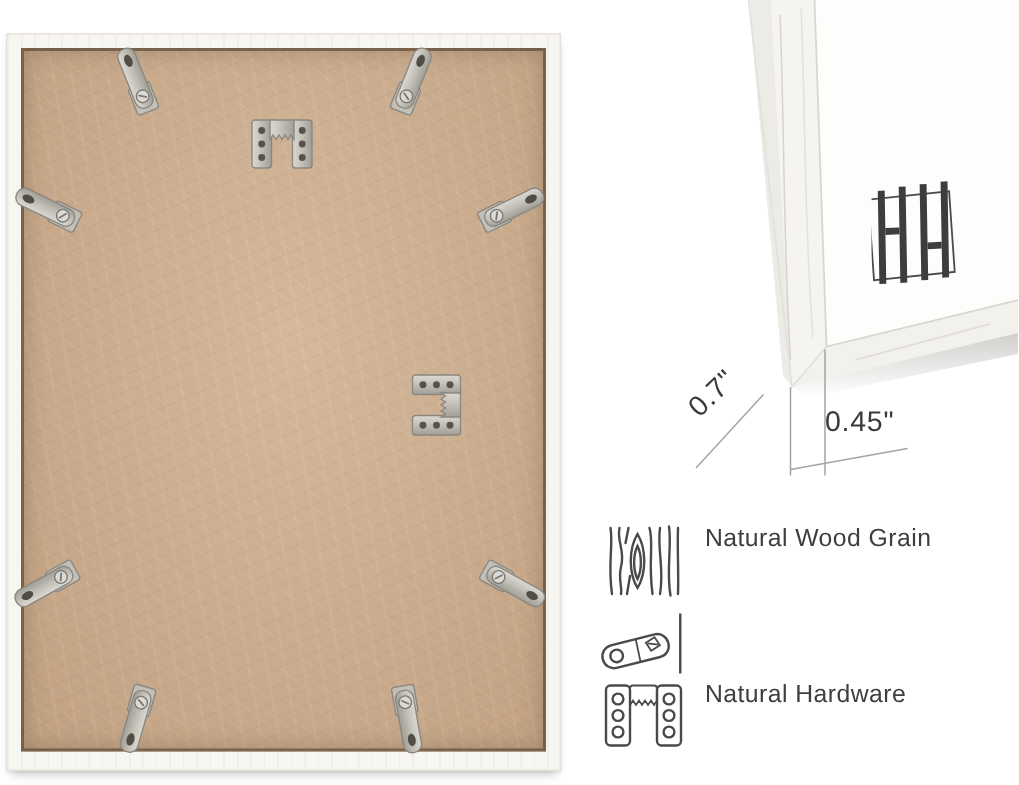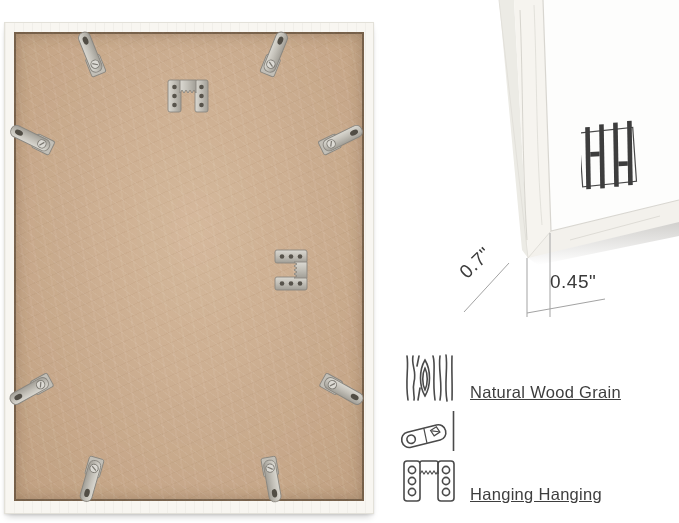--- a/index.html
+++ b/index.html
@@ -30,21 +30,21 @@
   .hardware-overlay{position:absolute;left:0;top:0;pointer-events:none;}
   
   .corner-detail-svg{position:absolute;left:450px;top:0;pointer-events:none;}
   .dim-label{
     position:absolute;font-size:19px;letter-spacing:.5px;color:#3a3a3a;white-space:nowrap;
   }
   .dim-depth{left:458px;top:252px;transform:rotate(-44deg);transform-origin:center;}
   .dim-face{left:550px;top:271px;}
   .logo-svg{position:absolute;left:581px;top:118px;pointer-events:none;}
   
-  .feature-row{position:absolute;left:399px;display:flex;align-items:flex-end;text-decoration:underline;}
+  .feature-row{position:absolute;left:399px;display:flex;align-items:flex-start;}
   .feature-row .icon-box{width:60px;display:flex;justify-content:center;align-items:center;}
   .feature-row .feature-label{margin-left:11px;font-size:16.5px;letter-spacing:.3px;color:#3e3e3e;}
   .row-1{top:350px;height:52px;}
   .row-2{top:406px;height:48px;}
   .row-3{top:454px;height:50px;}
 </style>
 </head>
 <body>
 
 <div class="canvas">
@@ -185,16 +185,16 @@
         <path d="M19,5 Q19,3 21,3 H35 Q37,3 37,5 V16" stroke-width="1.4"></path>
         <path d="M19,16 L21,13 23,16 25,13 27,16 29,13 31,16 33,13 35,16 37,13" stroke-width="1.1"></path>
         <circle cx="11" cy="12" r="3.6"></circle>
           <circle cx="11" cy="23" r="3.6"></circle>
           <circle cx="11" cy="34" r="3.6"></circle>
         <circle cx="45" cy="12" r="3.6"></circle>
           <circle cx="45" cy="23" r="3.6"></circle>
           <circle cx="45" cy="34" r="3.6"></circle>
       </svg>
     </div>
-    <div class="feature-label">Hanging Hanging</div>
+    <div class="feature-label">Natural Hardware</div>
   </div>
 
 </div>
 
 </body></html>

